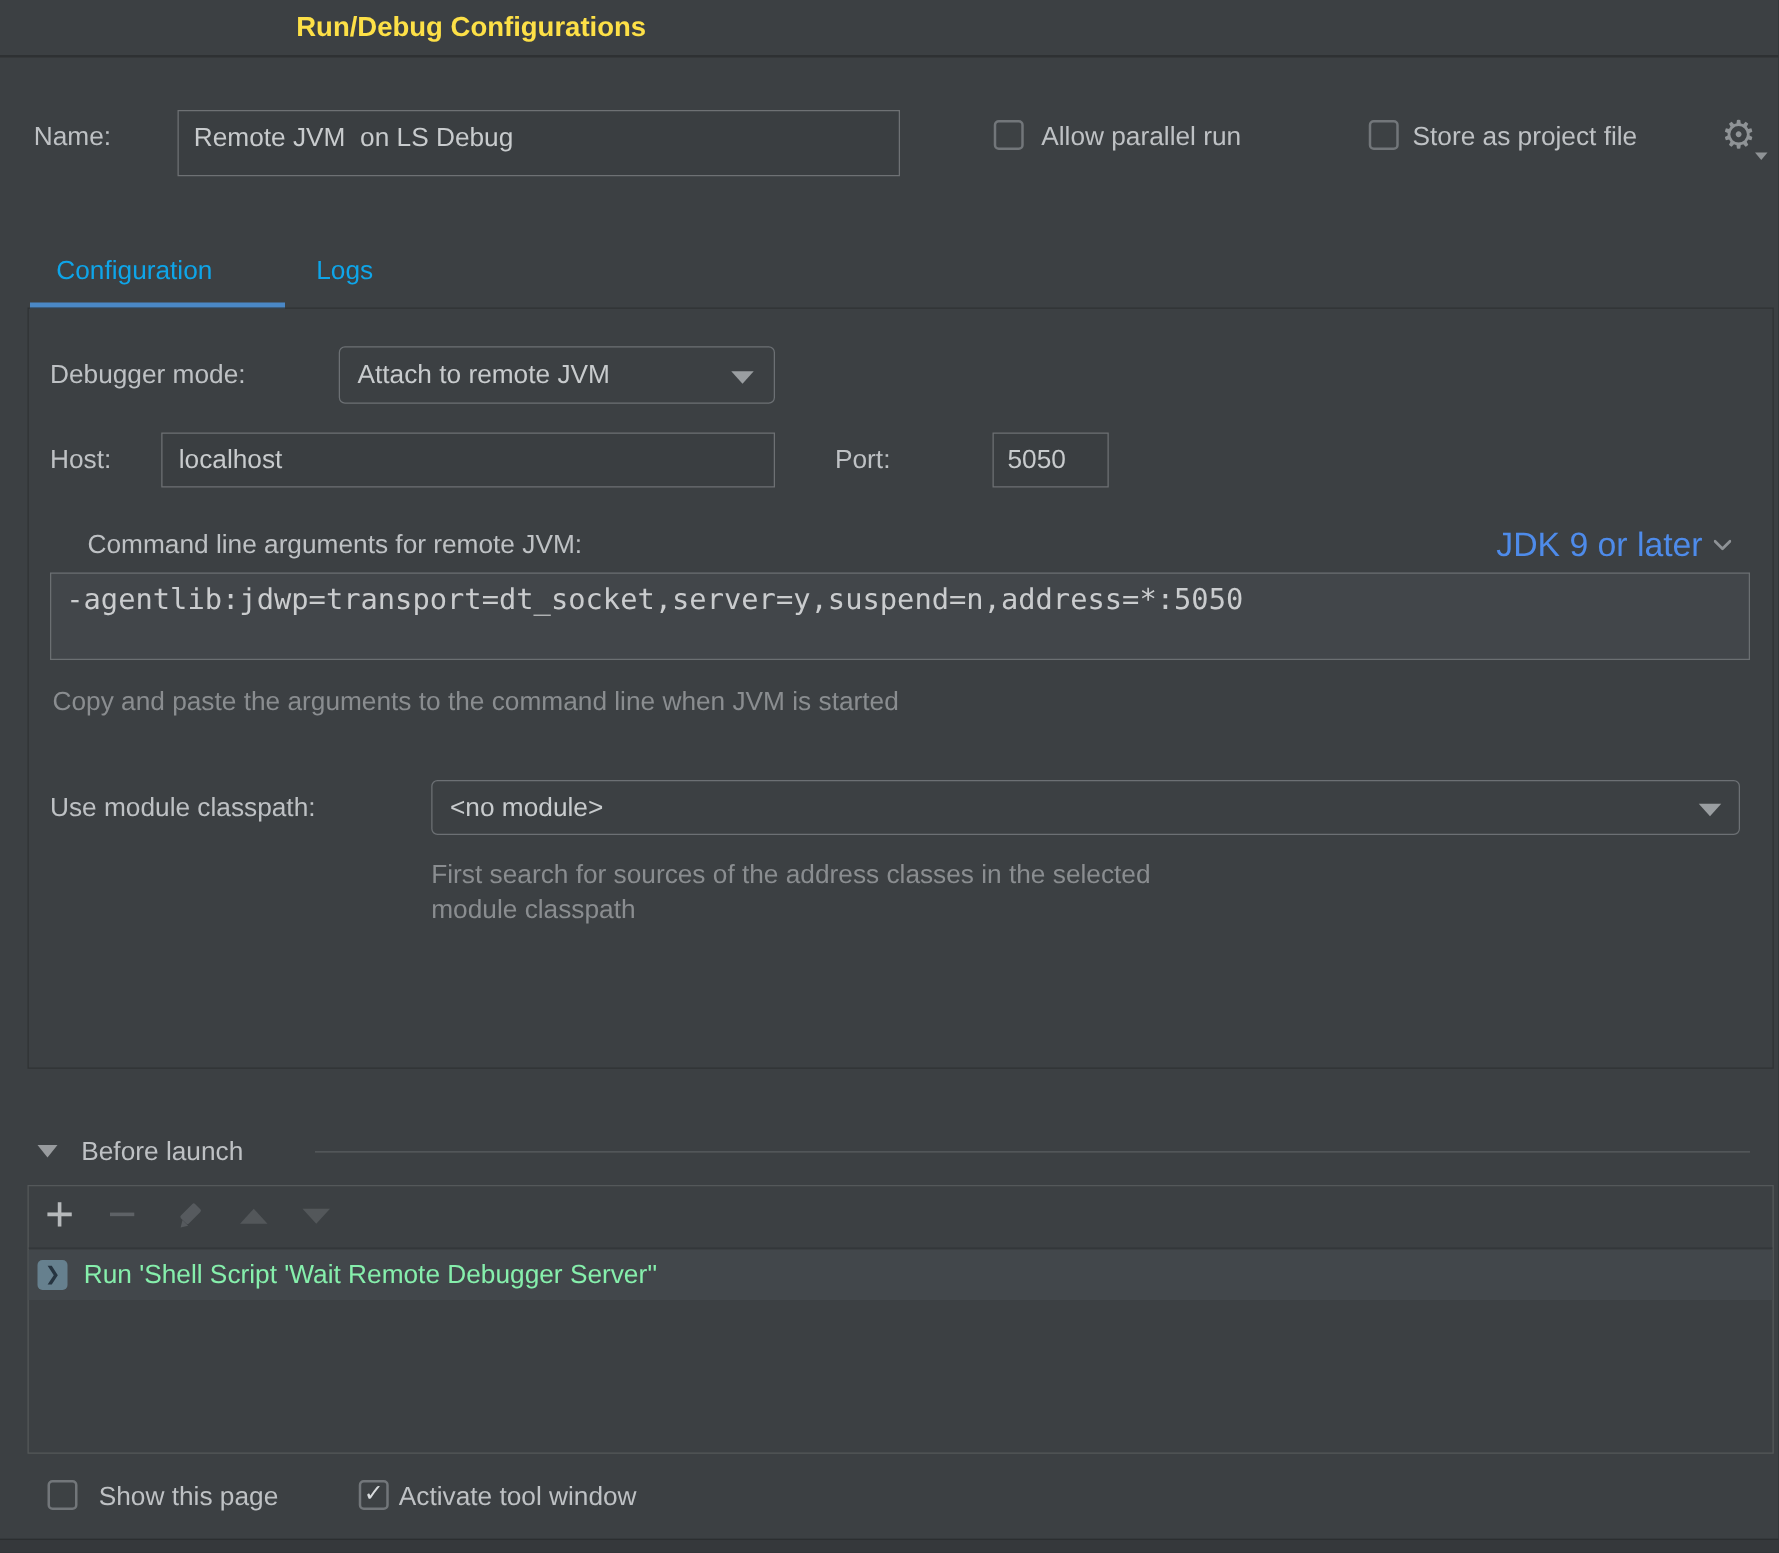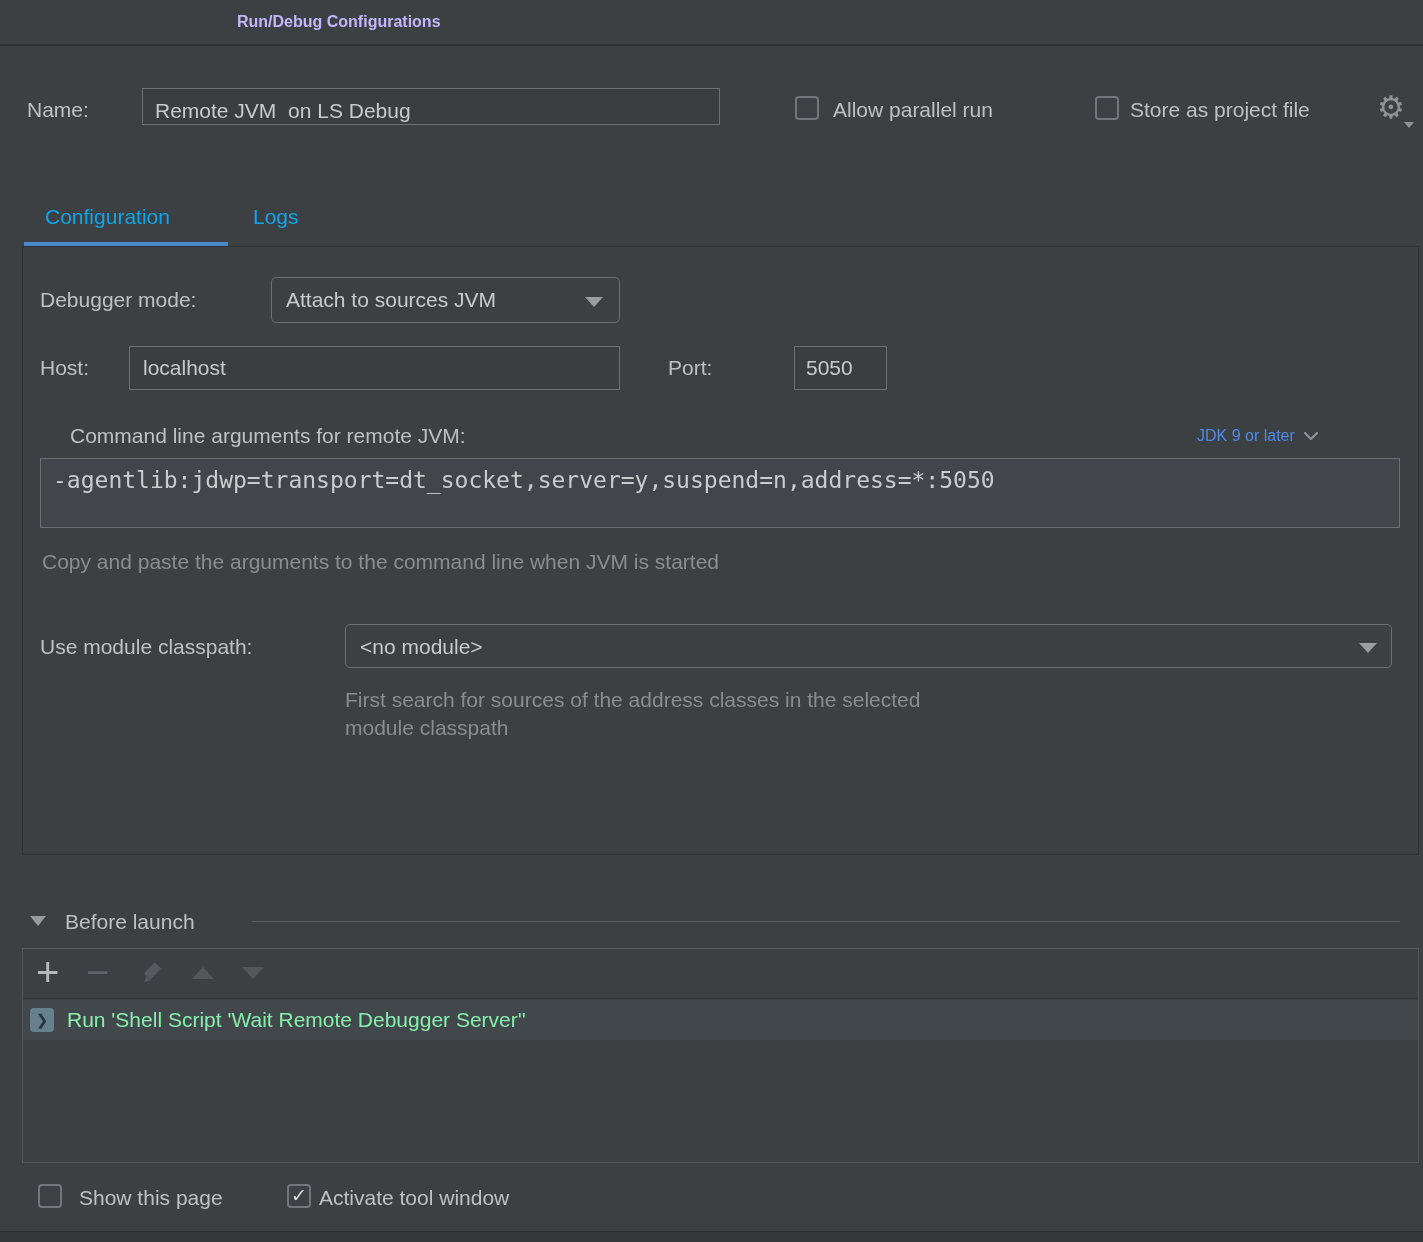--- a/index.html
+++ b/index.html
@@ -9,25 +9,25 @@
     font-family:"Liberation Sans","DejaVu Sans",sans-serif;
     -webkit-font-smoothing:antialiased;
   }
   .abs{position:absolute;}
   .label{font-size:21px;line-height:26px;color:#bec1c4;}
   .value{font-size:21px;color:#c8cbcd;}
   .hint{font-size:21px;line-height:28px;color:#8a8d90;}
 
   
   .titlebar{left:0;top:0;width:1423px;height:44px;border-bottom:2px solid #2e3133;}
-  .title{left:237px;top:0;height:44px;line-height:44px;font-size:16px;font-weight:bold;color:#c4b5fd;}
+  .title{left:237px;top:0;height:44px;line-height:44px;font-size:22px;font-weight:bold;color:#fde047;}
 
   
   .name-label{left:27px;top:97px;}
-  .name-field{left:142px;top:88px;width:578px;height:37px;box-sizing:border-box;
+  .name-field{left:142px;top:88px;width:578px;height:53px;box-sizing:border-box;
     background:#3a3e41;border:1px solid #6e7174;}
   .name-field .txt{position:absolute;left:12px;top:0;line-height:43px;white-space:pre;}
 
   
   .cb{width:24px;height:24px;box-sizing:border-box;border:2px solid #72767a;border-radius:4px;
     background:#3d4144;text-align:center;}
   .cb .mark{display:block;font-size:19px;font-weight:bold;line-height:20px;color:#d9dcde;}
   .cb-parallel{left:795px;top:96px;}
   .cb-parallel-label{left:833px;top:97px;}
   .cb-store{left:1095px;top:96px;}
@@ -56,21 +56,21 @@
   .host-label{left:40px;top:355px;}
   .field{box-sizing:border-box;border:1px solid #6e7174;background:#3a3e41;}
   .field .txt{position:absolute;left:13px;top:0;line-height:42px;}
   .host-field{left:129px;top:346px;width:491px;height:44px;}
   .port-label{left:668px;top:355px;}
   .port-field{left:747px;top:346px;width:93px;height:44px;margin-left:47px;}
   .port-field .txt{left:11px;}
 
   .cmd-label{left:40px;top:423px;margin-left:30px;}
   .jdk-row{left:1197px;top:423px;display:flex;align-items:center;gap:9px;cursor:default;}
-  .jdk-link{font-size:16px;line-height:26px;color:#4e8bea;}
+  .jdk-link{font-size:27px;line-height:26px;color:#4e8bea;}
   .chev{width:14px;height:10px;}
 
   .cmd-area{left:40px;top:458px;width:1360px;height:70px;box-sizing:border-box;
     background:#42464a;border:1px solid #6b6f72;}
   .cmd-area .txt{position:absolute;left:12px;top:8px;
     font-family:"DejaVu Sans Mono","Liberation Mono",monospace;font-size:23px;color:#caccce;}
   .cmd-hint{left:42px;top:548px;}
 
   .cp-label{left:40px;top:634px;}
   .cp-combo{left:345px;top:624px;width:1047px;height:44px;padding-left:16px;}
@@ -135,21 +135,21 @@
   <div class="abs gear-caret"></div>
 
   <div class="abs tab tab-config">Configuration</div>
   <div class="abs tab tab-logs">Logs</div>
   <div class="abs tab-underline"></div>
 
   <div class="abs panel"></div>
 
   <div class="abs label dbg-label">Debugger mode:</div>
   <div class="abs select dbg-select">
-    <span class="txt value">Attach to sources JVM</span>
+    <span class="txt value">Attach to remote JVM</span>
     <span class="arr-down"></span>
   </div>
 
   <div class="abs label host-label">Host:</div>
   <div class="abs field host-field">
     <span class="txt value">localhost</span>
   </div>
   <div class="abs label port-label">Port:</div>
   <div class="abs field port-field">
     <span class="txt value">5050</span>

